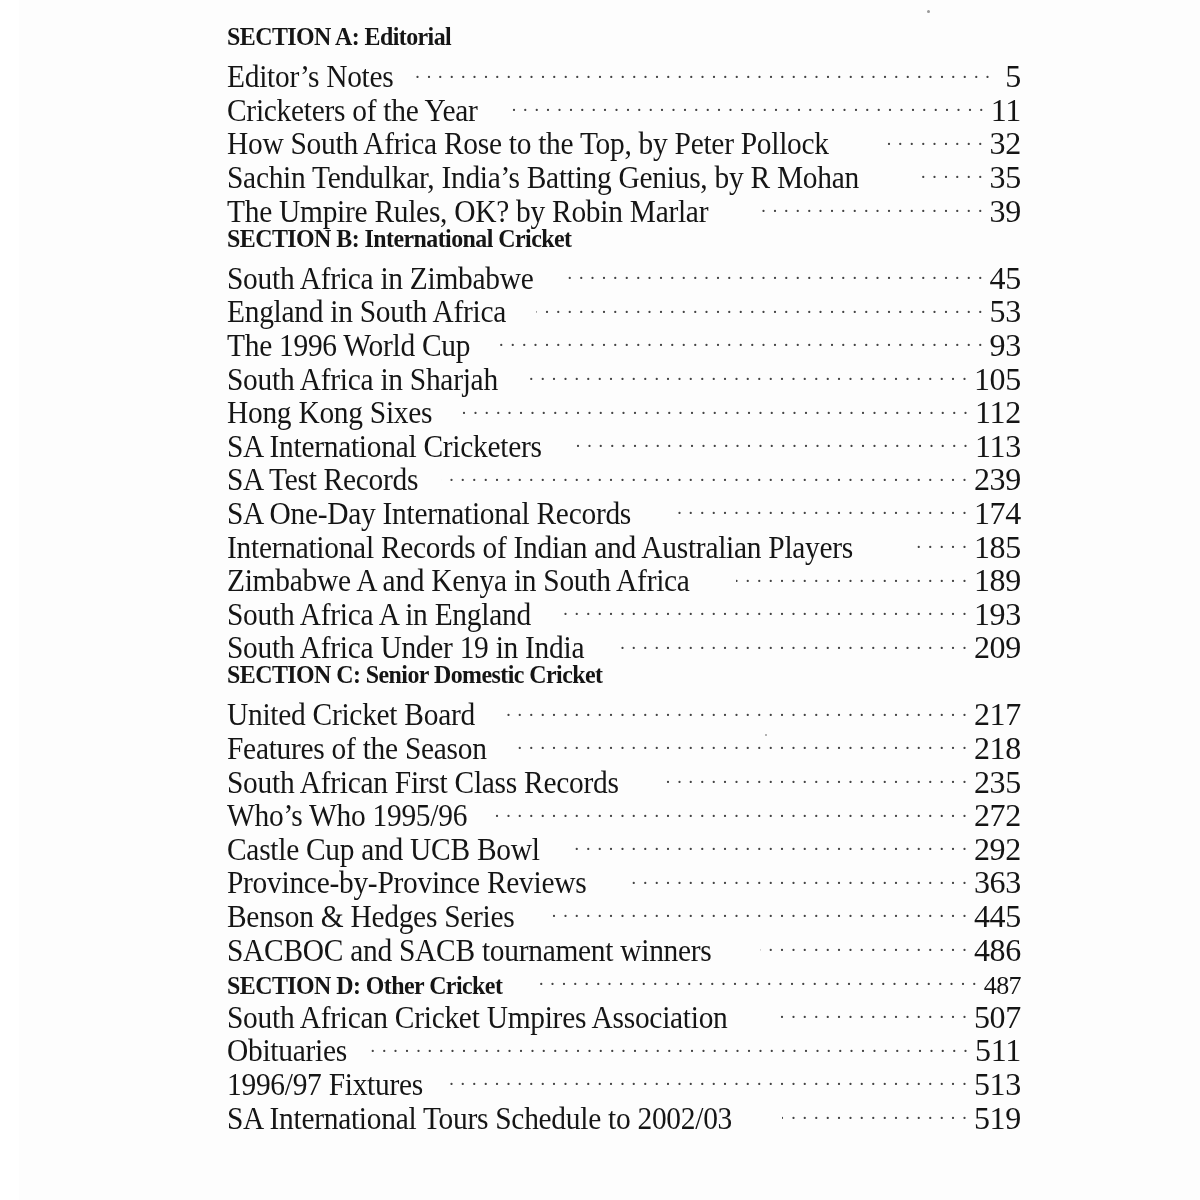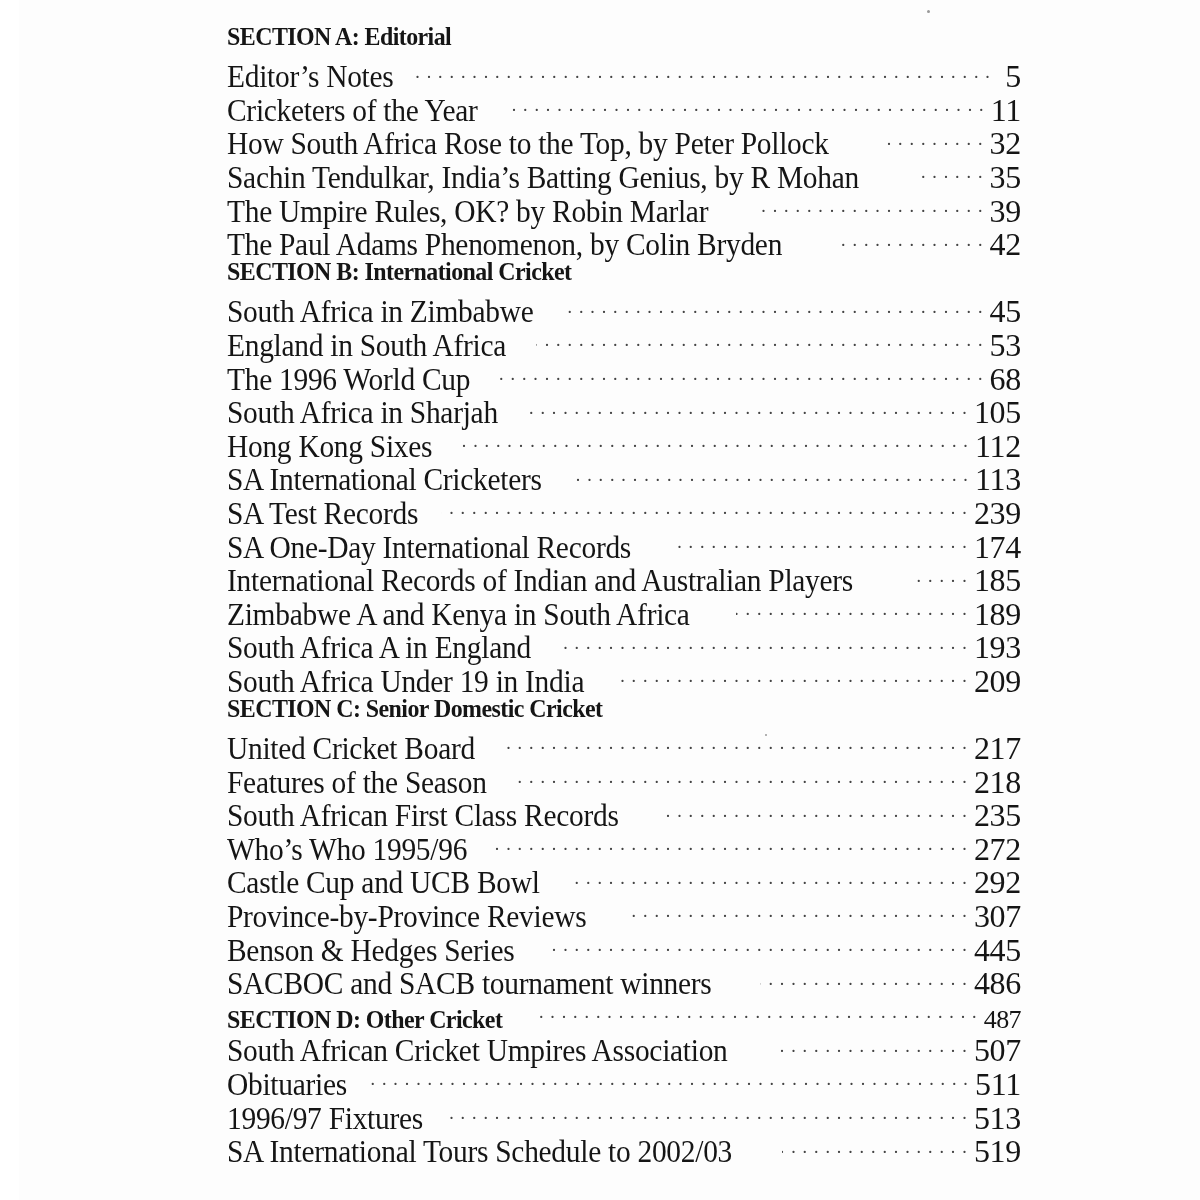--- a/index.html
+++ b/index.html
@@ -106,43 +106,38 @@
     <div class="row">
       <span class="title">Sachin Tendulkar, India’s Batting Genius, by R Mohan</span>
       <span class="leader"></span>
       <span class="page-num">35</span>
     </div>
     <div class="row">
       <span class="title">The Umpire Rules, OK? by Robin Marlar</span>
       <span class="leader"></span>
       <span class="page-num">39</span>
     </div>
-    <div class="row">
-      <span class="title">The Paul Adams Phenomenon, by Colin Bryden</span>
-      <span class="leader"></span>
-      <span class="page-num">42</span>
-    </div>
 
     <div class="row heading">
       <span class="title">SECTION B: International Cricket</span>
     </div>
     <div class="row">
       <span class="title">South Africa in Zimbabwe</span>
       <span class="leader"></span>
       <span class="page-num">45</span>
     </div>
     <div class="row">
       <span class="title">England in South Africa</span>
       <span class="leader"></span>
       <span class="page-num">53</span>
     </div>
     <div class="row">
       <span class="title">The 1996 World Cup</span>
       <span class="leader"></span>
-      <span class="page-num">68</span>
+      <span class="page-num">93</span>
     </div>
     <div class="row">
       <span class="title">South Africa in Sharjah</span>
       <span class="leader"></span>
       <span class="page-num">105</span>
     </div>
     <div class="row">
       <span class="title">Hong Kong Sixes</span>
       <span class="leader"></span>
       <span class="page-num">112</span>
@@ -207,21 +202,21 @@
       <span class="page-num">272</span>
     </div>
     <div class="row">
       <span class="title">Castle Cup and UCB Bowl</span>
       <span class="leader"></span>
       <span class="page-num">292</span>
     </div>
     <div class="row">
       <span class="title">Province-by-Province Reviews</span>
       <span class="leader"></span>
-      <span class="page-num">307</span>
+      <span class="page-num">363</span>
     </div>
     <div class="row">
       <span class="title">Benson &amp; Hedges Series</span>
       <span class="leader"></span>
       <span class="page-num">445</span>
     </div>
     <div class="row">
       <span class="title">SACBOC and SACB tournament winners</span>
       <span class="leader"></span>
       <span class="page-num">486</span>

